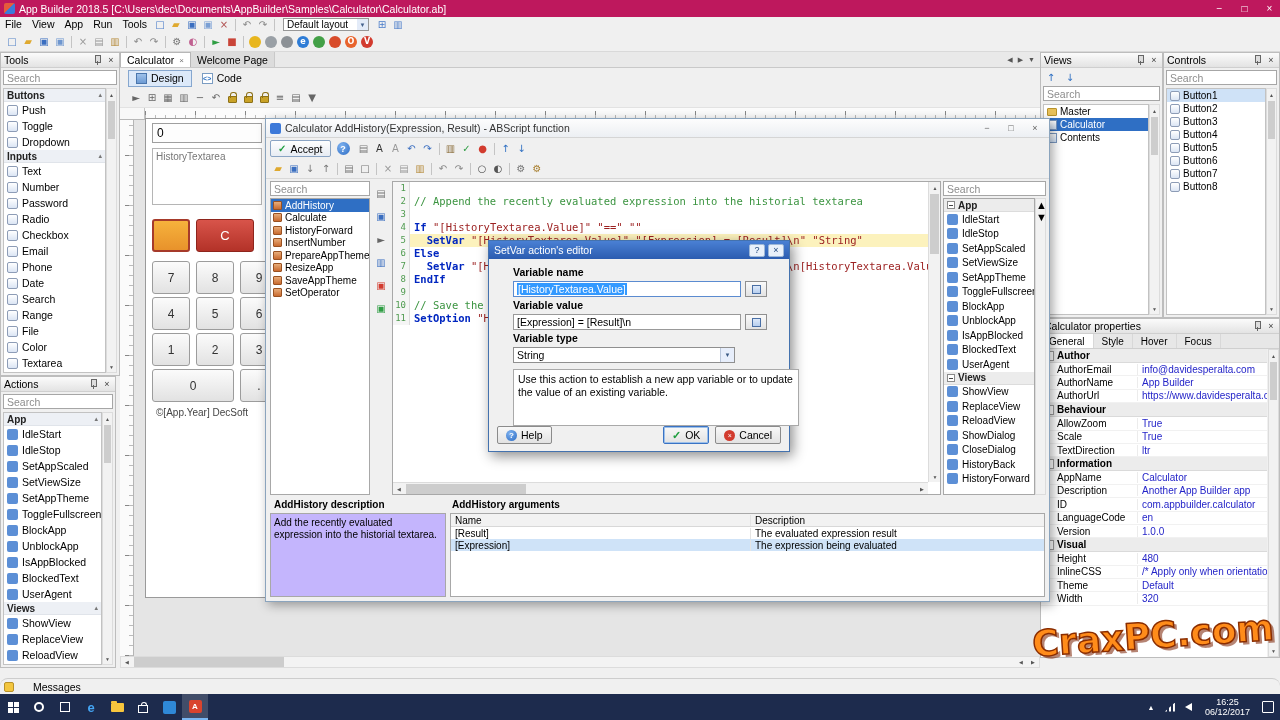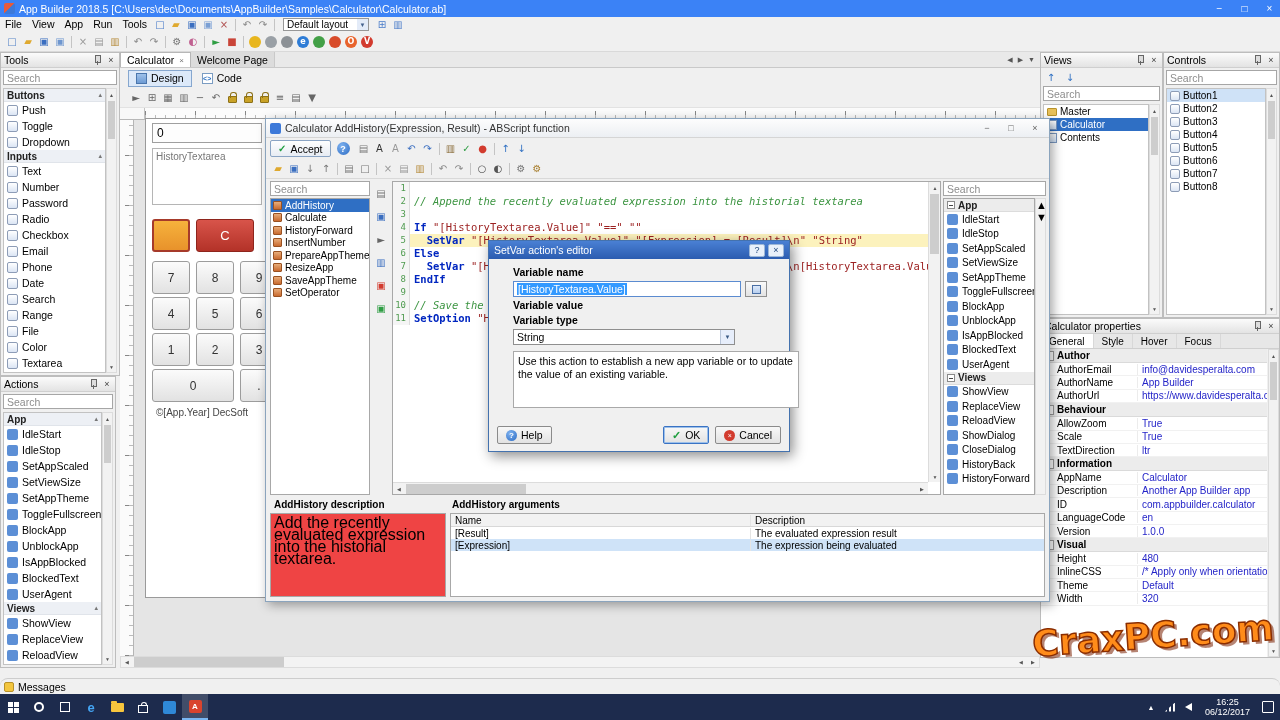--- a/index.html
+++ b/index.html
@@ -2,21 +2,21 @@
 <html><head>
 <meta charset="utf-8">
 <style>
   *{margin:0;padding:0;box-sizing:border-box;}
   html,body{background:#555;}
   #screen{position:relative;width:1280px;height:720px;background:#f0f0f0;overflow:hidden;
     font-family:"Liberation Sans",sans-serif;font-size:11px;color:#000;}
   .row{display:flex;align-items:center;}
 
   
-  .titlebar{position:absolute;left:0;top:0;width:1280px;height:17px;background:#3b82f6;color:#fff;
+  .titlebar{position:absolute;left:0;top:0;width:1280px;height:17px;background:#be185d;color:#fff;
     display:flex;align-items:center;gap:4px;padding-left:4px;font-size:10.5px;}
   .tb-appicon{width:11px;height:11px;border-radius:2px;background:linear-gradient(135deg,#e55a3c 50%,#3c79d9 50%);flex:0 0 auto;}
   .tb-title{flex:1;white-space:nowrap;overflow:hidden;}
   .tb-btn{width:21px;height:17px;display:flex;align-items:center;justify-content:center;font-size:10px;}
 
   
   .menubar{position:absolute;left:0;top:17px;width:1280px;height:15px;background:#f0f0f0;display:flex;align-items:center;}
   .menu-item{padding:0 5px;line-height:15px;font-size:10.5px;}
   .tbi{width:16px;height:14px;display:flex;align-items:center;justify-content:center;font-size:10px;
     font-family:"DejaVu Sans",sans-serif;color:#666;flex:0 0 auto;}
@@ -114,21 +114,21 @@
   .kbtn.wide{width:82px;}
   .copyright{position:absolute;left:10px;top:288px;font-size:10px;color:#444;white-space:nowrap;}
 
   
   .hscroll{position:absolute;left:120px;top:656px;width:920px;height:12px;background:#f3f3f3;border:1px solid #dcdcdc;
     display:flex;align-items:center;}
   .hscroll .sa{width:12px;height:10px;display:flex;align-items:center;justify-content:center;font-size:5px;color:#555;flex:0 0 auto;}
   .hscroll .sth{width:150px;height:10px;background:#cdcdcd;margin-left:1px;flex:0 0 auto;}
   .hscroll .spacer{flex:1;}
   .msgbar{position:absolute;left:0;top:678px;width:1280px;height:16px;background:#f0f0f0;border-top:1px solid #cdcdcd;
-    display:flex;align-items:center;gap:4px;padding-left:4px;font-size:10.5px;border-radius:8px;}
+    display:flex;align-items:center;gap:19px;padding-left:4px;font-size:10.5px;border-radius:8px;}
   .msg-ico{width:10px;height:10px;background:#f3c63f;border:1px solid #b8922a;border-radius:2px;}
 
   
   #views-panel{left:1040px;top:52px;width:123px;height:266px;}
   #views-panel .vp-tools{position:absolute;left:2px;top:17px;height:14px;display:flex;align-items:center;gap:3px;}
   #views-panel .searchbox{top:33px;}
   #views-panel .plist{top:51px;}
   #views-panel .vscroll{top:51px;}
   #controls-panel{left:1163px;top:52px;width:117px;height:266px;}
   #controls-panel .searchbox{top:17px;}
@@ -182,41 +182,41 @@
   .sw-editor{position:absolute;left:126px;top:62px;right:108px;bottom:106px;background:#fff;border:1px solid #a8a8a8;}
   .code-area{position:absolute;left:0;top:0;right:12px;bottom:12px;overflow:hidden;
     font-family:"DejaVu Sans Mono",monospace;font-size:10.5px;line-height:13px;}
   .cl{display:flex;height:13px;white-space:pre;}
   .cln{width:17px;text-align:right;padding-right:3px;color:#4f9b4f;background:#f5f5f5;border-right:1px solid #dcdcdc;
     font-size:9px;flex:0 0 auto;font-family:"DejaVu Sans Mono",monospace;}
   .cbody{flex:1;padding-left:4px;}
   .cbody.hl{background:#fcf2bd;}
   .tk-kw{color:#0026c0;font-weight:bold;}
   .tk-str{color:#9c2121;}
-  .tk-com{color:#3b9440;font-style:italic;}
+  .tk-com{color:#3b9440;}
   .tk-pl{color:#111;}
   .ed-vs{position:absolute;right:0;top:0;bottom:12px;width:12px;background:#f2f2f2;border-left:1px solid #dcdcdc;
     display:flex;flex-direction:column;}
   .ed-hs{position:absolute;left:0;bottom:0;right:12px;height:12px;background:#f2f2f2;border-top:1px solid #dcdcdc;
     display:flex;align-items:center;}
   .ed-vs .sa,.ed-hs .sa{width:12px;height:11px;display:flex;align-items:center;justify-content:center;font-size:5px;color:#555;flex:0 0 auto;}
   .ed-vs .sa.end,.ed-hs .sa.end{margin-top:auto;margin-left:auto;}
   .ed-vs .sth{margin:1px;height:60px;background:#cdcdcd;}
   .ed-hs .sth{margin:1px;width:120px;height:10px;background:#cdcdcd;}
   .sw-right{position:absolute;right:3px;top:62px;width:103px;bottom:106px;}
   .sw-alist{position:absolute;left:0;right:11px;top:17px;bottom:0;background:#fff;border:1px solid #a8a8a8;overflow:hidden;}
   .sw-avs{position:absolute;right:0;top:17px;bottom:0;width:11px;background:#f2f2f2;border:1px solid #dcdcdc;
     display:flex;flex-direction:column;}
   #sw-actions .lsec{background:#ececec;border-bottom:1px solid #dcdcdc;}
   #sw-actions .litem{height:14.5px;font-size:10px;}
   .sw-bottom{position:absolute;left:0;right:0;bottom:0;height:104px;background:#f0f0f0;}
   .sw-bhead{position:absolute;left:8px;top:2px;right:4px;display:flex;font-weight:bold;font-size:10px;}
   .sw-bhead .h1{width:178px;flex:0 0 auto;}
-  .sw-desc{position:absolute;left:4px;top:16px;width:176px;bottom:4px;background:#ef4444;border:1px solid #a8a8a8;
-    padding:3px;font-size:16px;line-height:12px;}
+  .sw-desc{position:absolute;left:4px;top:16px;width:176px;bottom:4px;background:#c4b5fd;border:1px solid #a8a8a8;
+    padding:3px;font-size:10px;line-height:12px;}
   .sw-args{position:absolute;left:184px;top:16px;right:4px;bottom:4px;background:#fff;border:1px solid #a8a8a8;overflow:hidden;}
   .arg-h{display:flex;height:13px;background:#f2f2f2;border-bottom:1px solid #d8d8d8;font-size:10px;align-items:flex-end;}
   .arg-r{display:flex;height:12px;font-size:10px;align-items:center;}
   .arg-r.sel{background:#cfe3f8;}
   .c1{width:300px;padding-left:4px;border-right:1px solid #e4e4e4;flex:0 0 auto;overflow:hidden;white-space:nowrap;}
   .c2{flex:1;padding-left:4px;overflow:hidden;white-space:nowrap;}
 
   
   .dlg{position:absolute;left:488px;top:240px;width:302px;height:212px;background:#f0f0f0;border:1px solid #4472ae;
     box-shadow:3px 4px 12px rgba(0,0,0,.45);z-index:30;}
@@ -1020,20 +1020,26 @@
       <div class="dlg-lab">Variable name</div>
       <div class="dlg-row">
         <div class="dlg-input focus">
           <span class="selstr">[HistoryTextarea.Value]</span>
         </div>
         <div class="dlg-pick">
           <span class="pick-ico"></span>
         </div>
       </div>
       <div class="dlg-lab">Variable value</div>
+      <div class="dlg-row">
+        <div class="dlg-input">[Expression] = [Result]\n</div>
+        <div class="dlg-pick">
+          <span class="pick-ico"></span>
+        </div>
+      </div>
       <div class="dlg-lab">Variable type</div>
       <div class="dlg-select">
         <span>String</span>
         <span class="arr">▼</span>
       </div>
       <div class="dlg-desc">Use this action to establish a new app variable or to update the value of an existing variable.</div>
       <div class="dlg-btns">
         <div class="dbtn">
           <span class="hlp-ico">?</span>
           <span>Help</span>

